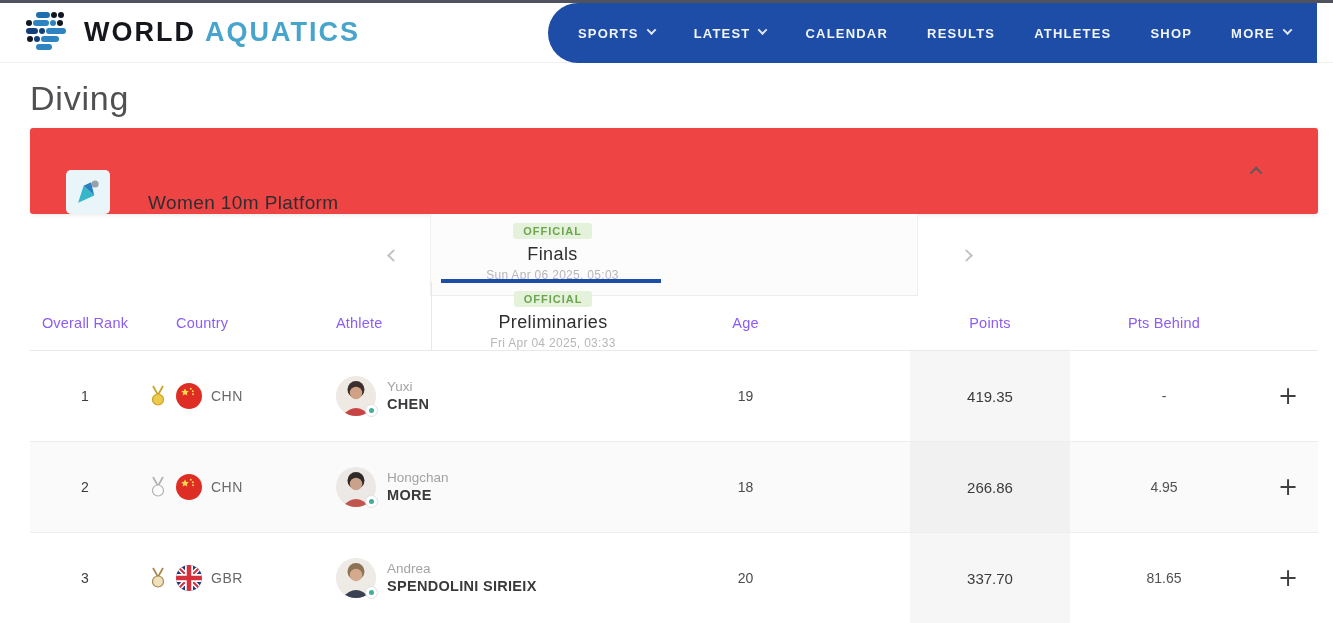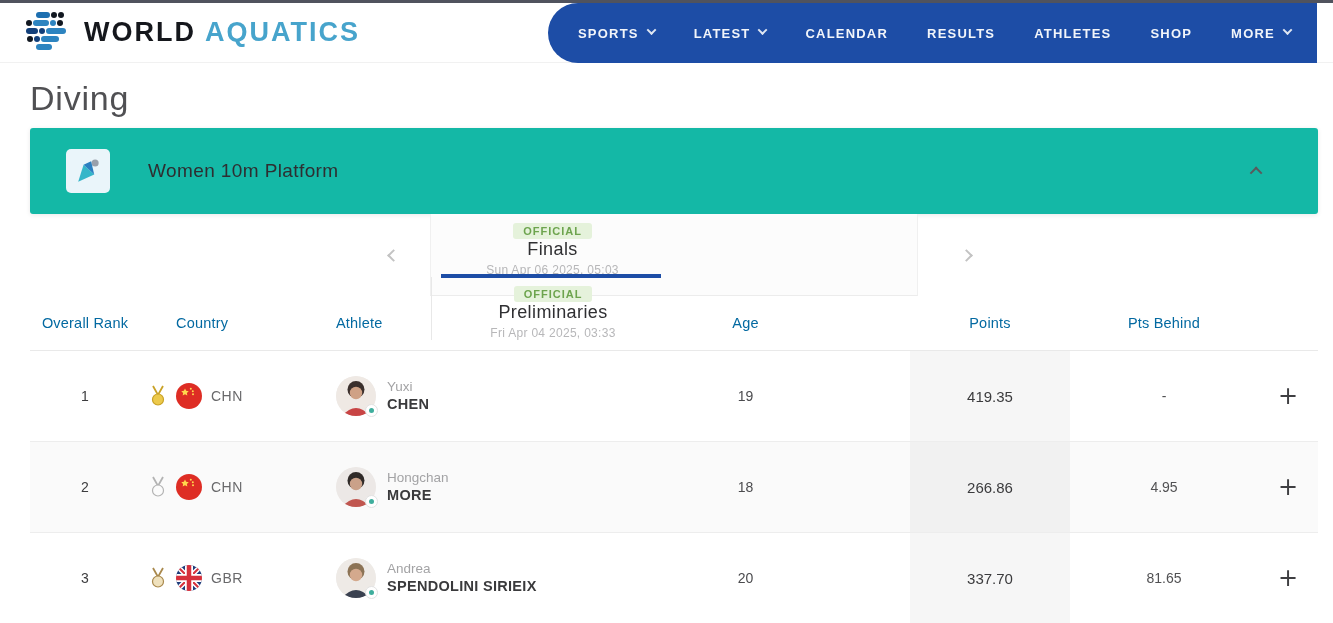--- a/index.html
+++ b/index.html
@@ -27,22 +27,22 @@
   .chev-down { width:7px; height:7px; border-right:2px solid #dfe6f2;
     border-bottom:2px solid #dfe6f2; transform:rotate(45deg) translate(-1px,-1px);
     margin-left:9px; margin-top:-3px; }
 
   
   .page-title { margin:16px 0 0 30px; font-size:34px; font-weight:400;
     letter-spacing:0.8px; color:#505053; }
 
   
   .event-card { position:relative; margin:10px 15px 0 30px; height:86px;
-    background:#14b8a6; border-radius:3px; box-shadow:0 1px 5px rgba(0,0,0,0.09);
-    display:flex; align-items:center; }
+    background:#ef4444; border-radius:3px; box-shadow:0 1px 5px rgba(0,0,0,0.09);
+    display:flex; align-items:flex-end; }
   .event-icon-box { width:44px; height:44px; margin-left:36px; border-radius:5px;
     background:#eaf5fa; display:flex; align-items:center; justify-content:center; }
   .event-name { margin-left:38px; font-size:19px; color:#2e2e31; letter-spacing:0.4px; }
   .collapse-btn { position:absolute; right:50px; top:50%; width:22px; height:22px;
     transform:translateY(-50%); cursor:pointer; display:flex; align-items:center;
     justify-content:center; background:none; border:none; }
   .chev-up { width:9px; height:9px; border-left:2px solid #5a5a5c;
     border-top:2px solid #5a5a5c; transform:rotate(45deg) translateY(2px); }
 
   
@@ -50,41 +50,41 @@
     justify-content:center; }
   .tab-block { width:488px; background:#fcfcfc; border-left:1px solid #f0f0f0;
     border-right:1px solid #f0f0f0; border-bottom:1px solid #ececec;
     display:flex; margin-left:14px;flex-direction:column; }
   .tab { position:relative; width:244px; display:flex; flex-direction:column;
     align-items:center; padding-top:9px; cursor:pointer; }
   .tab + .tab { border-left:1px solid #e8e8e8; }
   .badge-official { background:var(--official-bg,#e5f2db); color:var(--official-green,#6da44e);
     font-size:11px; font-weight:700; letter-spacing:1px; padding:2px 10px;
     border-radius:3px; }
-  .tab-label { font-size:18px; color:#2f2f32; letter-spacing:0.4px; }
+  .tab-label { margin-top:5px; font-size:18px; color:#2f2f32; letter-spacing:0.4px; }
   .tab-date { margin-top:3px; font-size:12px; color:#b7b7b9; letter-spacing:0.3px; }
   .tab-underline { position:absolute; bottom:-1px; left:10px; right:14px; height:4px;
     background:var(--nav-blue,#1d4da6); display:none; }
   .tab.active .tab-underline { display:block; }
   .tab-arrow { position:absolute; top:0; bottom:0; width:30px; display:flex;
     align-items:center; justify-content:center; cursor:pointer; background:none; border:none; }
   .tab-arrow.left { left:378px; }
   .tab-arrow.right { right:352px; }
   .chev-left { width:9px; height:9px; border-left:2px solid #c3c3c3;
     border-bottom:2px solid #c3c3c3; transform:rotate(45deg); }
   .chev-right { width:9px; height:9px; border-right:2px solid #c3c3c3;
     border-top:2px solid #c3c3c3; transform:rotate(45deg); }
 
   
   .results { margin:0 15px 0 30px; }
   .grid-row { display:grid;
     grid-template-columns:110px 36px 160px 1fr 145px 92px 160px 188px 60px;
     align-items:center; }
   .thead { height:55px; border-bottom:1px solid #e9e9e9; font-size:14.5px;
-    color:#0369a1; letter-spacing:0.2px; }
+    color:#8b5cf6; letter-spacing:0.2px; }
   .th-center { text-align:center; }
   .th-left { text-align:left; }
   .trow { height:91px; border-bottom:1px solid #ededed; font-size:14px; color:#4b4b4e; }
   .trow.alt { background:#fafafa; }
   .cell-center { text-align:center; }
   .cell-rank { text-align:center; color:#3c3c3e; }
   .cell-medal { display:flex; justify-content:center; align-items:center; }
   .cell-country { display:flex; align-items:center; gap:9px; }
   .country-code { color:#69696b; letter-spacing:0.5px; }
   .flag { width:26px; height:26px; display:inline-flex; }

